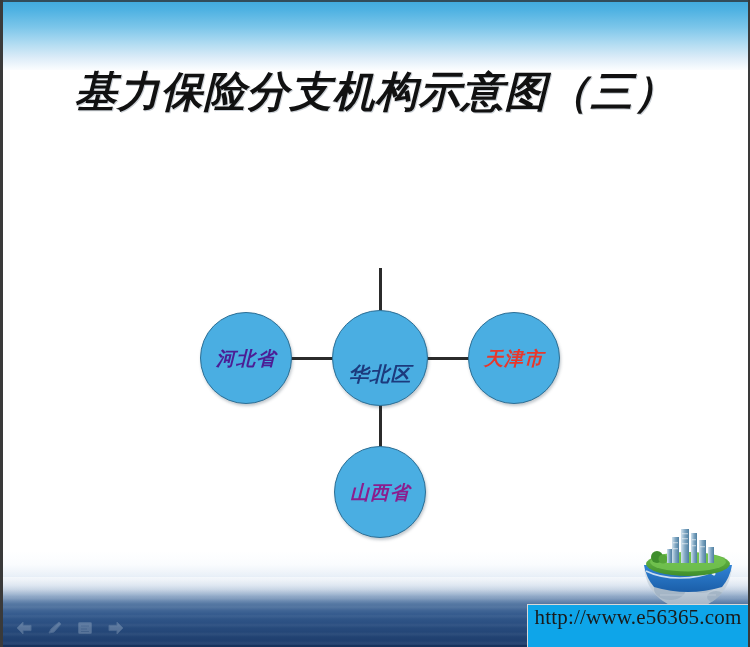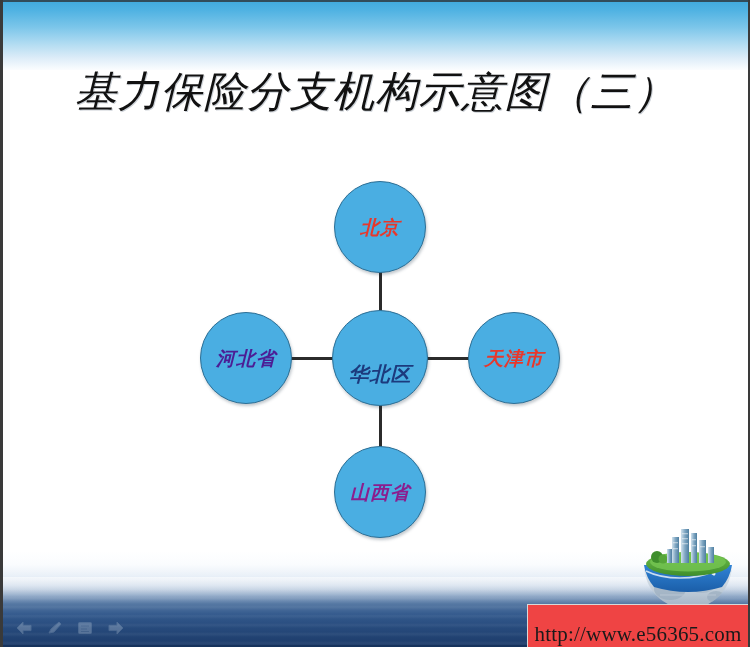--- a/index.html
+++ b/index.html
@@ -109,21 +109,21 @@
   }
   .nav-icons svg { display: block; }
 
   
   .slide-title {
     position: absolute;
     left: 0; right: 0;
     top: 64px;
     text-align: center;
     font-family: "Liberation Serif", "DejaVu Serif", serif;
-    font-weight: normal;
+    font-weight: bold;
     font-style: italic;
     font-size: 42px;
     letter-spacing: 1px;
     color: #111111;
     text-shadow: 1px 1px 0 rgba(160,170,180,0.55);
     white-space: nowrap;
   }
 
   
   .diagram {
@@ -171,23 +171,23 @@
   }
   .globe-wrap svg { display: block; }
 
   
   .url-box {
     position: absolute;
     right: 0;
     bottom: 0;
     width: 220px;
     height: 42px;
-    background: #ef4444;
+    background: #0ea5e9;
     display: flex;
-    align-items: flex-end;
+    align-items: flex-start;
     justify-content: center;
     border-left: 1px solid #d8d8d8;
     border-top: 1px solid #d8d8d8;
   }
   .url-text {
     font-family: "Liberation Serif", "DejaVu Serif", serif;
     font-size: 21px;
     color: #1a1a1a;
     letter-spacing: .2px;
   }
@@ -208,23 +208,20 @@
 
   <div class="slide-title">基力保险分支机构示意图（三）</div>
 
   <div class="diagram">
 
     <div class="link-line link-v" style="left:375.5px; top:268px; height:46px;"></div>
     <div class="link-line link-v" style="left:375.5px; top:402px; height:46px;"></div>
     <div class="link-line link-h" style="left:286px; top:356.5px; width:48px;"></div>
     <div class="link-line link-h" style="left:420px; top:356.5px; width:48px;"></div>
 
-    <div class="node node-spoke" style="left:331px; top:181px; width:92px; height:92px;">
-      <span class="node-label" style="color:#e8372b;">北京</span>
-    </div>
 
     <div class="node node-spoke" style="left:197px; top:312px; width:92px; height:92px;">
       <span class="node-label" style="color:#4c1d95;">河北省</span>
     </div>
 
     <div class="node node-center" style="left:329px; top:310px; width:96px; height:96px;">
       <span class="node-label" style="color:#1c3a7d;">华北区</span>
     </div>
 
     <div class="node node-spoke" style="left:465px; top:312px; width:92px; height:92px;">

